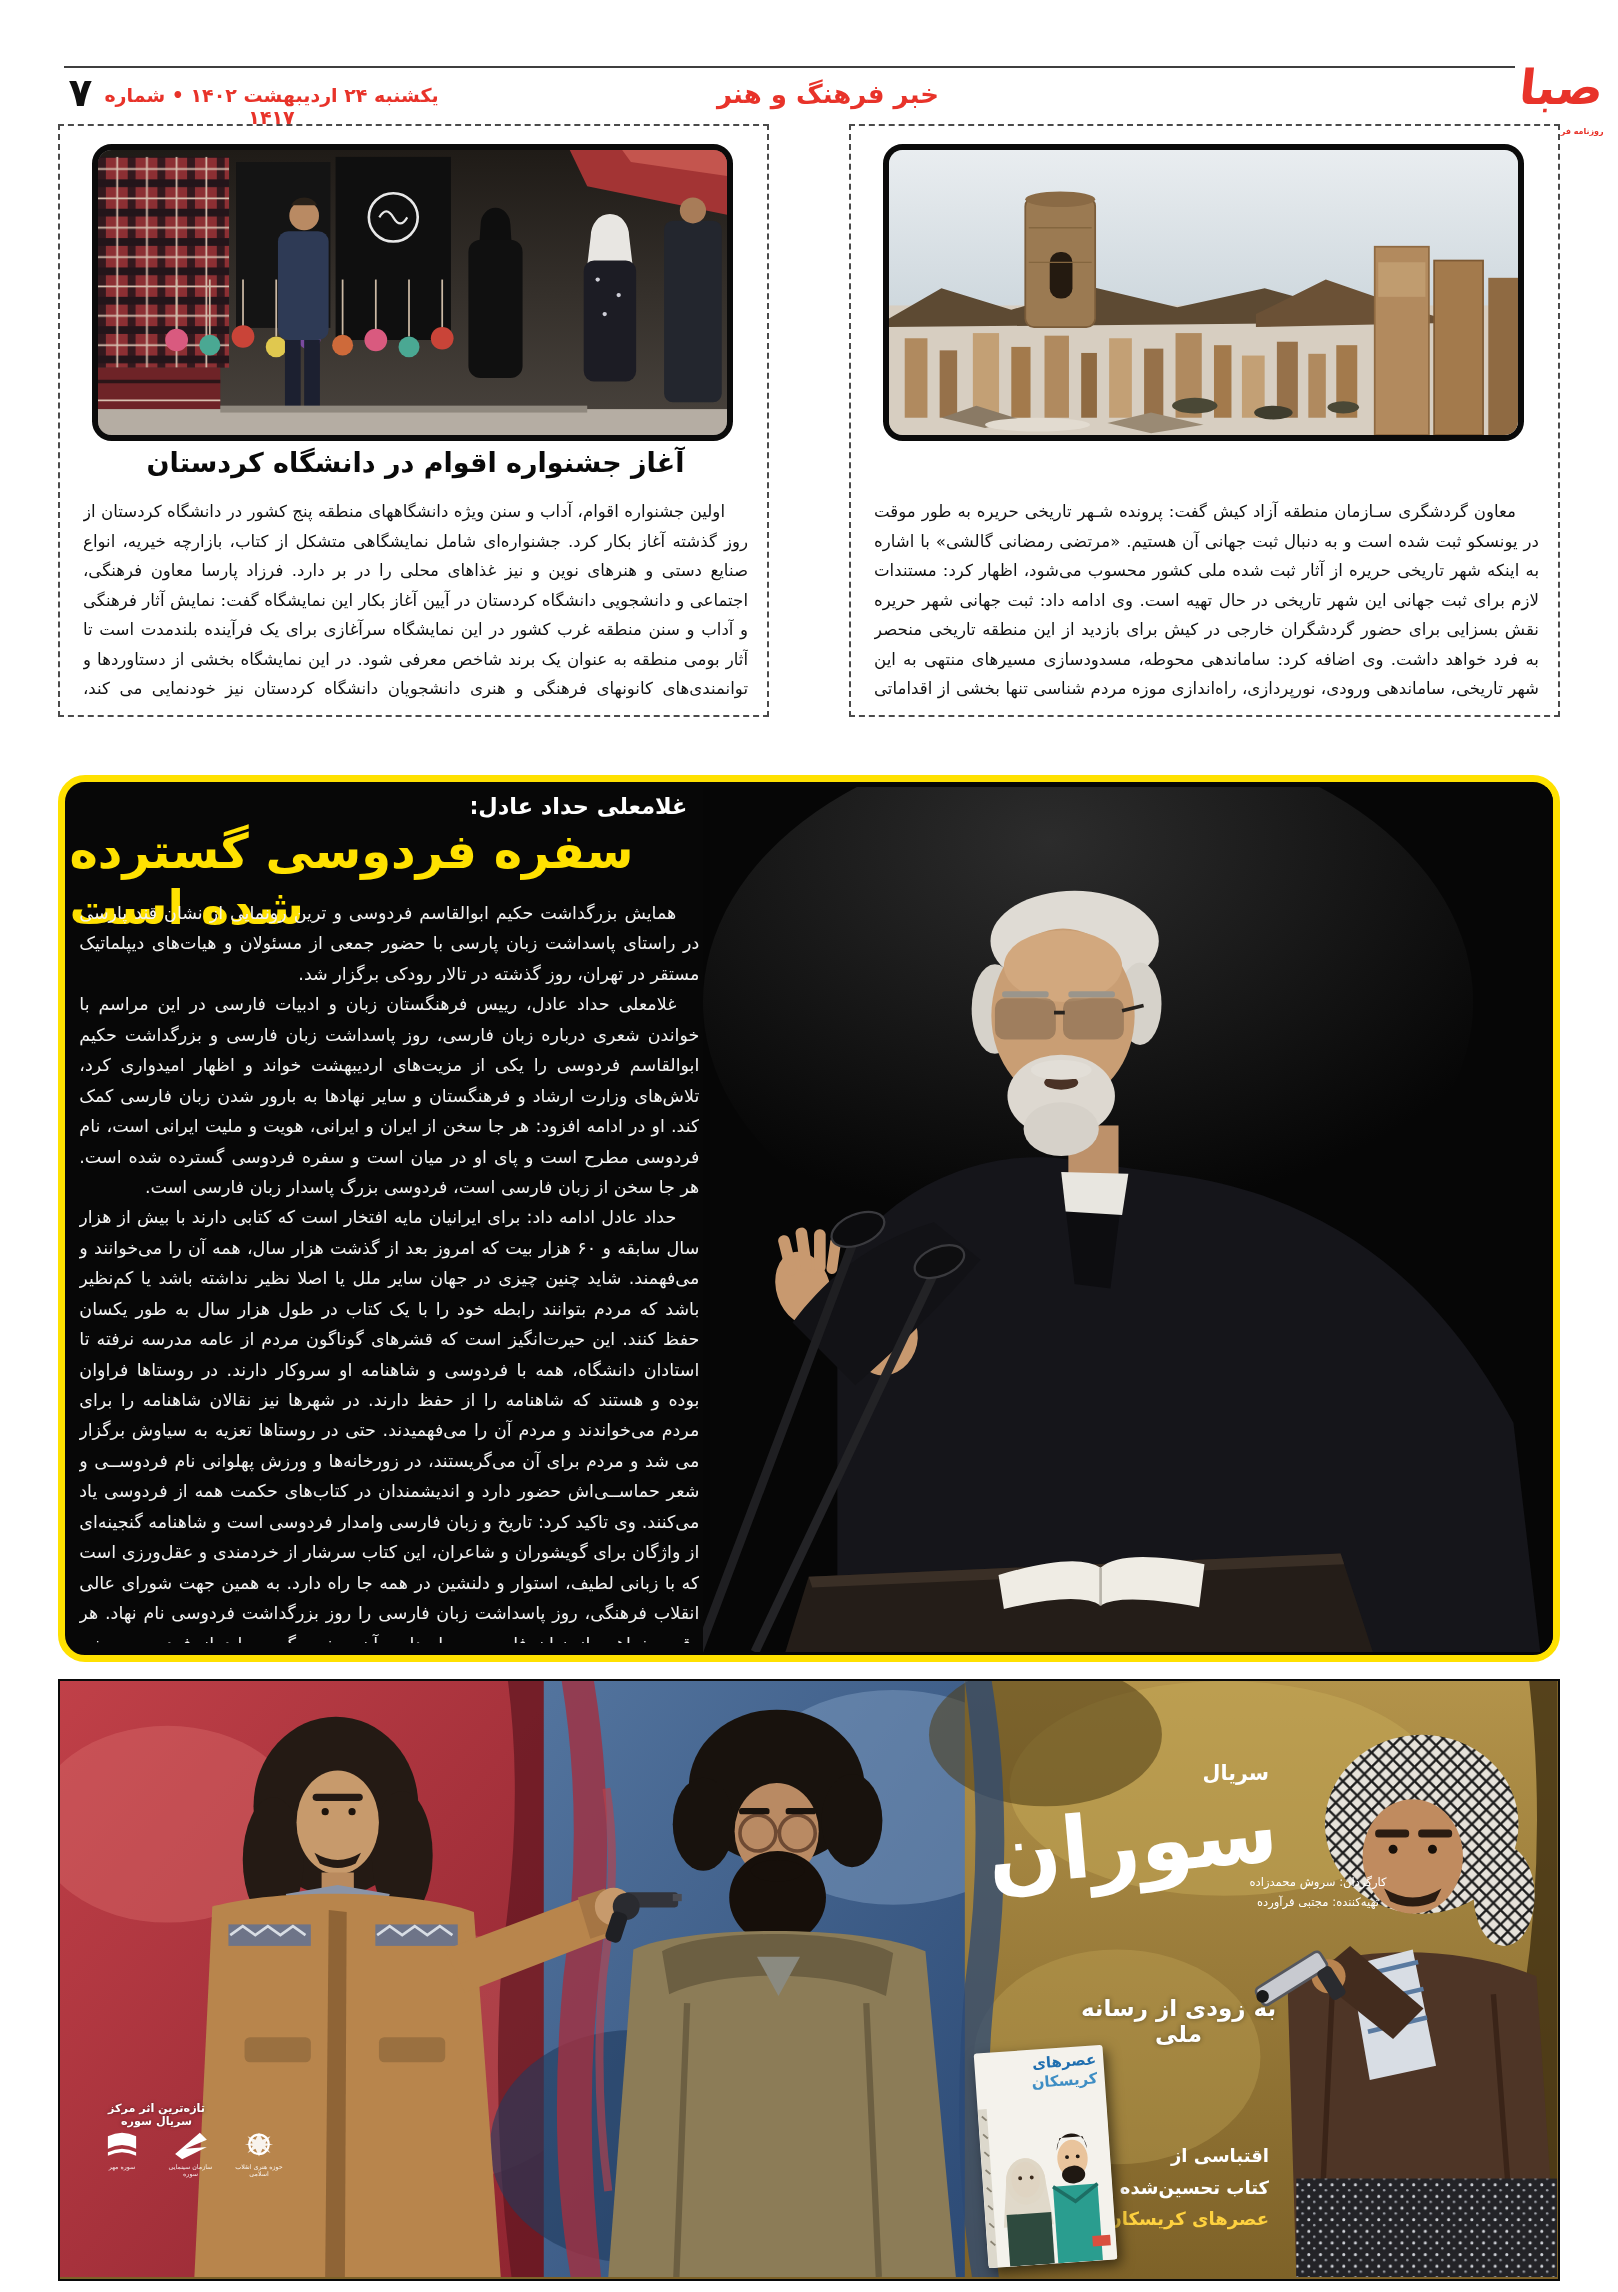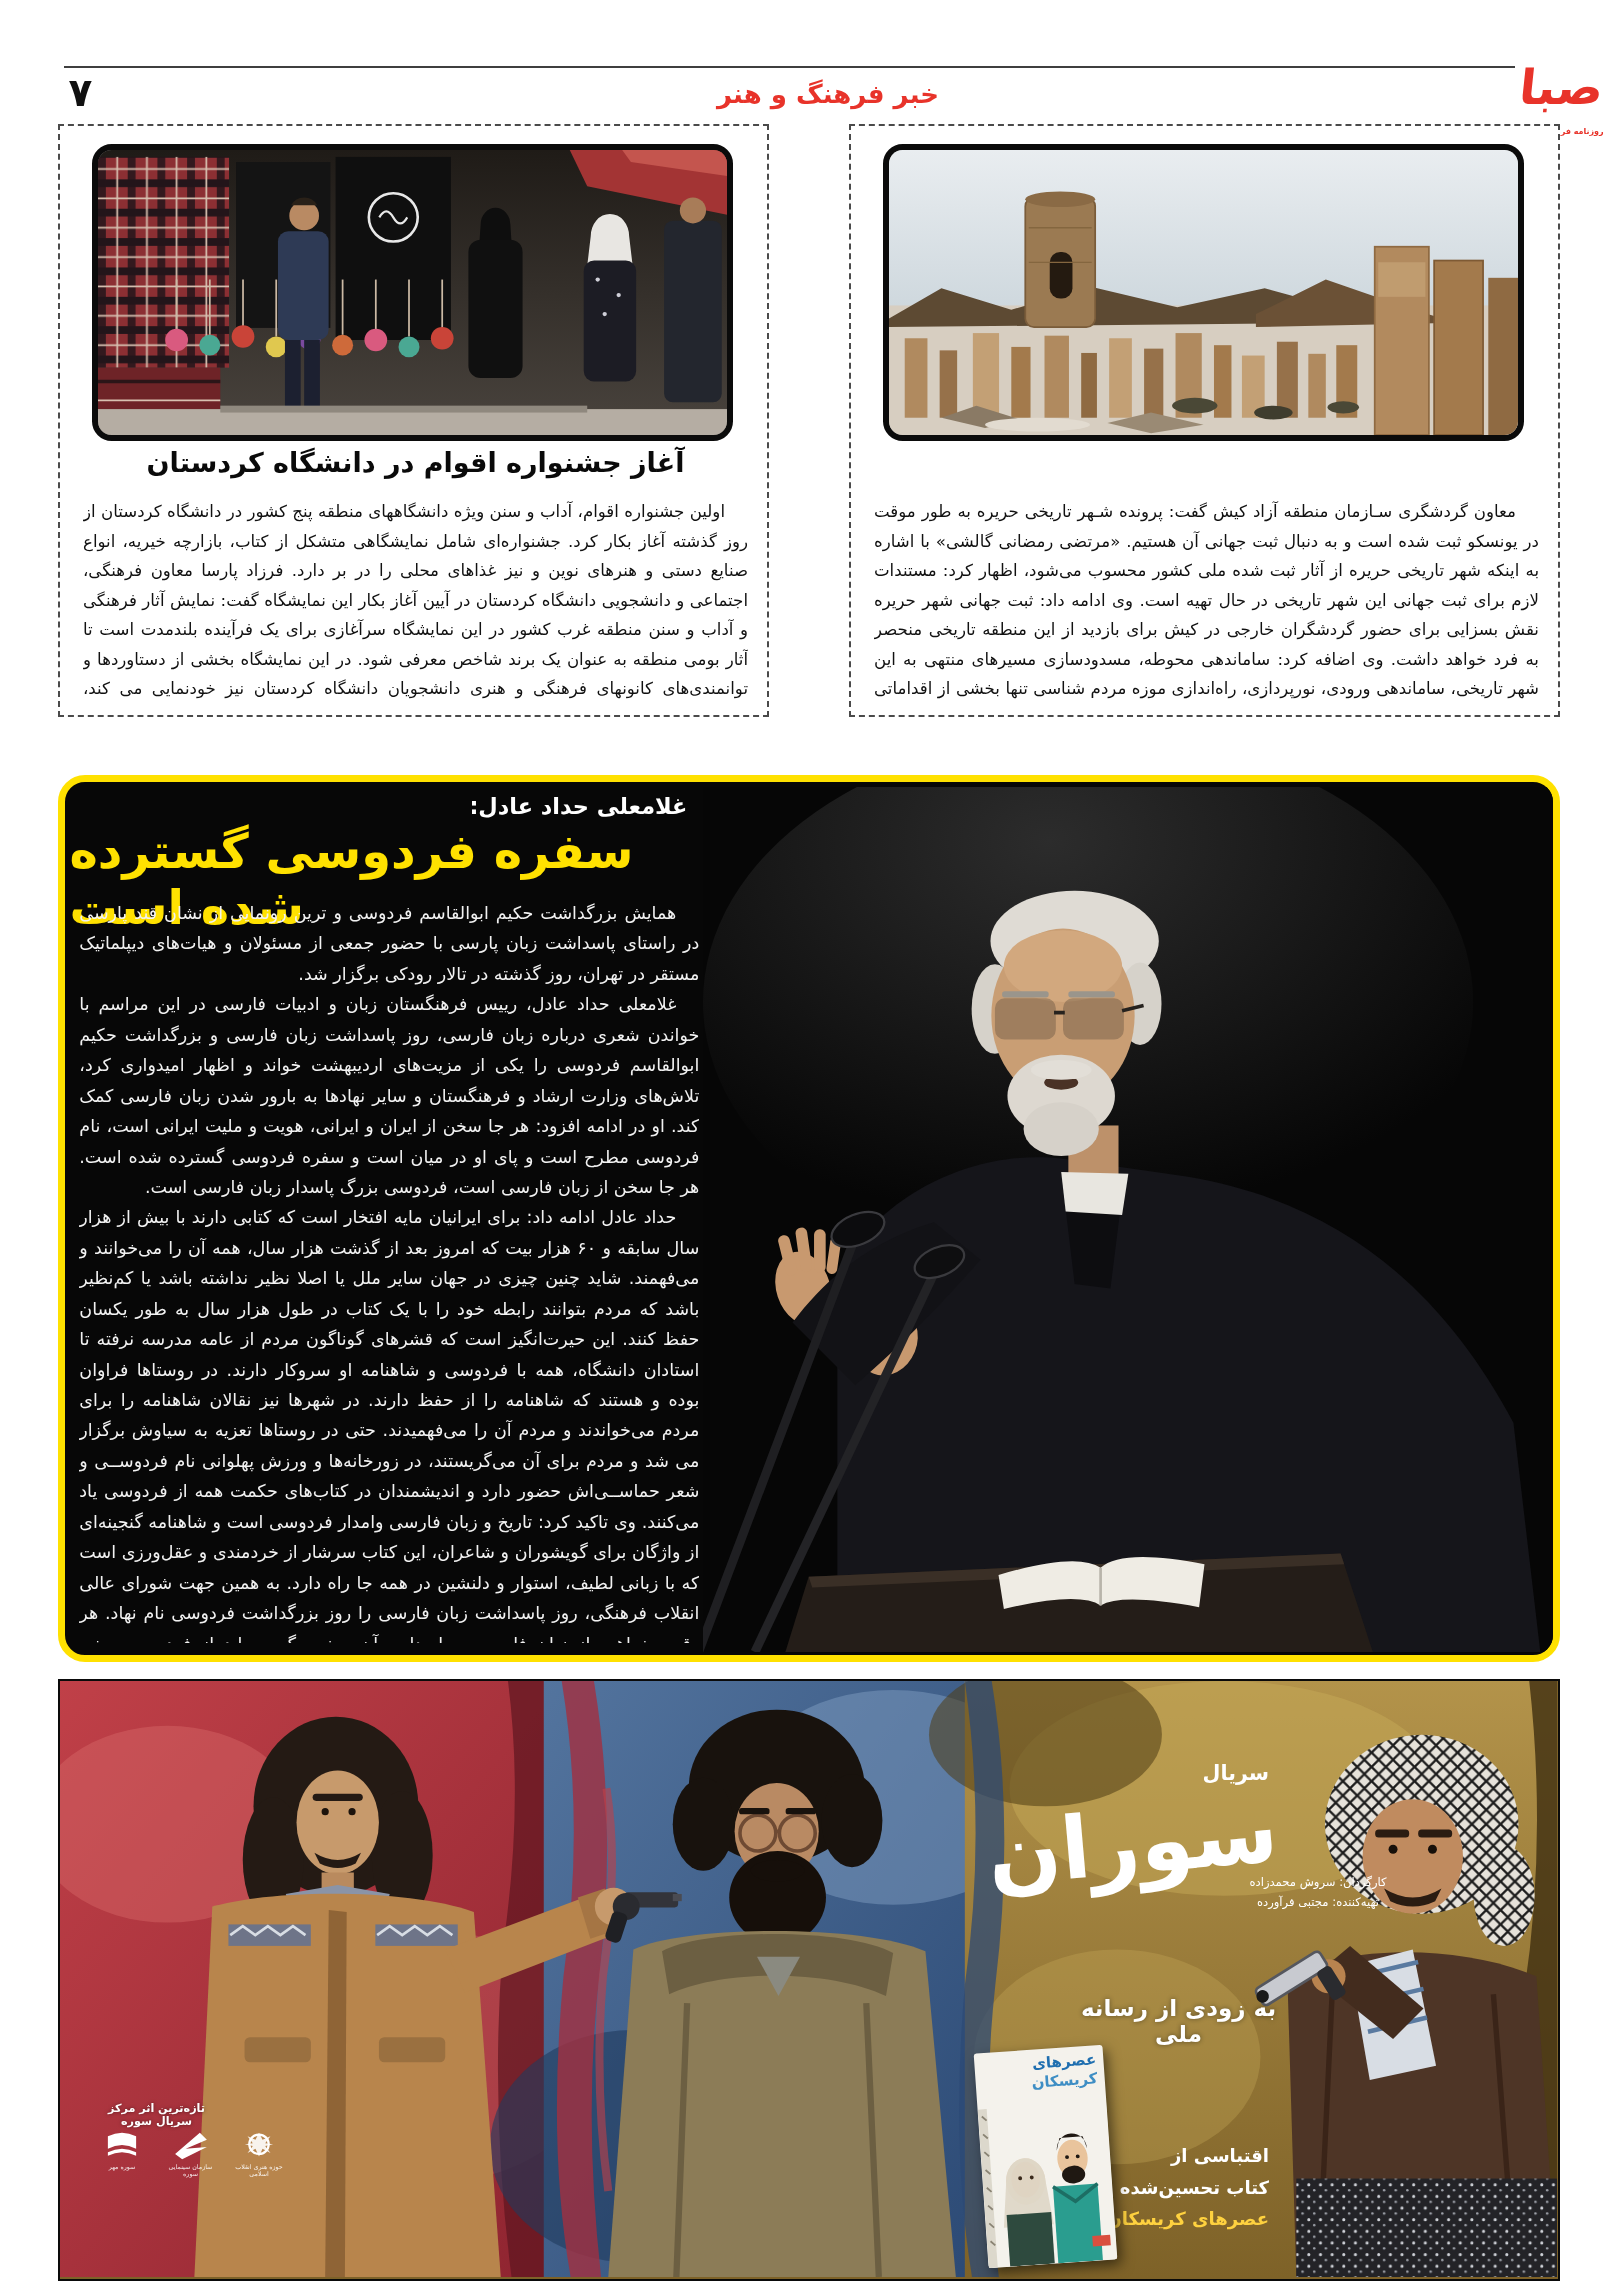--- a/index.html
+++ b/index.html
@@ -69,20 +69,21 @@
   .ad-book .bk-title .t2{display:block;color:#3e8ec4;font-size:15px;font-weight:bold;}
   .ad-book svg{position:absolute;left:0;bottom:0;}
 </style>
 </head>
 <body>
 
 <div class="page">
 
   <div class="hdr-rule"></div>
   <div class="page-num">۷</div>
+  <div class="date-line">یکشنبه ۲۴ اردیبهشت ۱۴۰۲ • شماره ۱۴۱۷</div>
   <div class="section-title">خبر فرهنگ و هنر</div>
   <div class="logo">
     <span class="logo-word">صبا</span>
     <span class="logo-tag">روزنامه فرهنگ و هنر</span>
   </div>
 
   <section class="article-box right-article">
     <div class="photo-frame">
       <svg viewBox="0 0 720 330" preserveAspectRatio="none">
         <defs>

